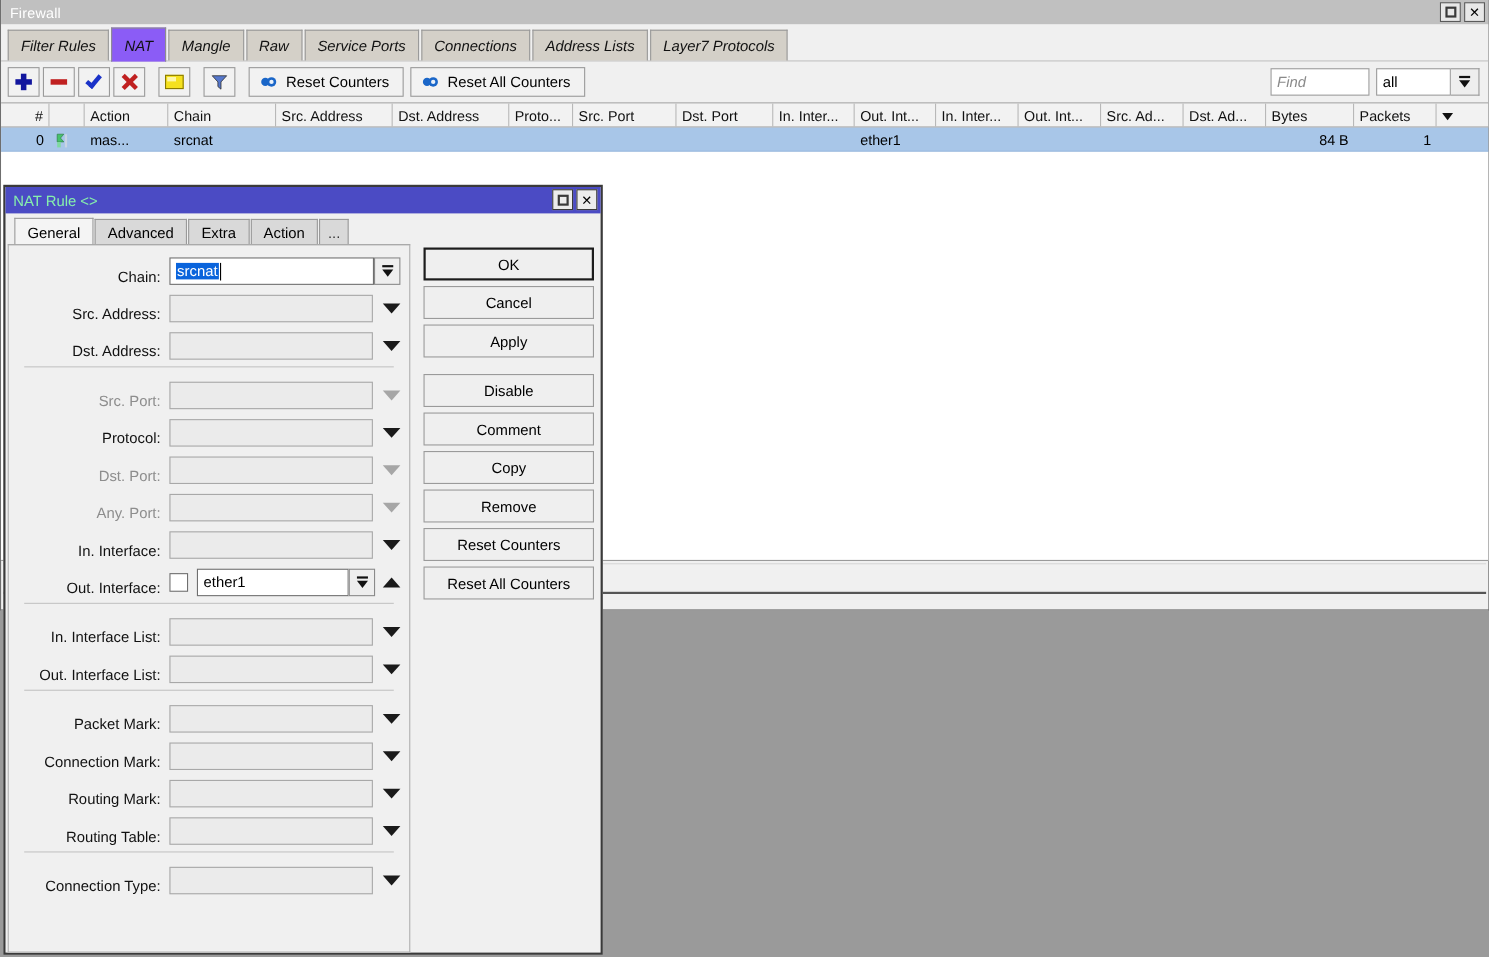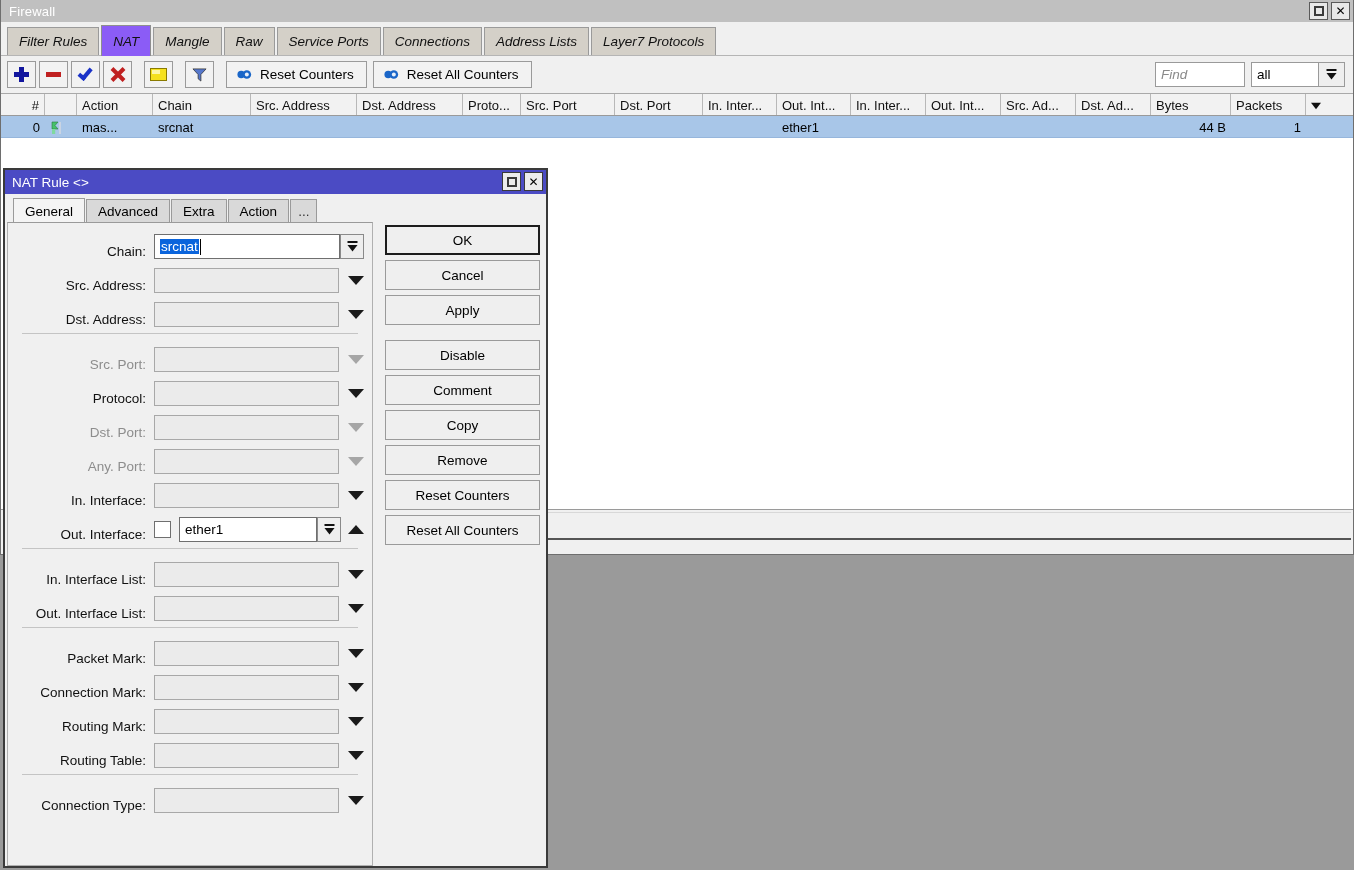--- a/index.html
+++ b/index.html
@@ -264,21 +264,21 @@
   #dlg-titlebar {
     height: 24px;
     background: #4b4bc4;
     display: flex;
     align-items: center;
     padding-left: 7px;
     position: relative;
     flex: none;
   }
   #dlg-title {
-    color: #ffffff;
+    color: #86efac;
     font-size: 13.5px;
   }
   .dlg-btns {
     position: absolute;
     right: 3px; top: 2px;
     display: flex; gap: 3px;
   }
   .dlg-btn {
     width: 19px; height: 19px;
     background: #ececec;
@@ -566,21 +566,21 @@
       <div class="td" style="width:106px"></div>
       <div class="td" style="width:58px"></div>
       <div class="td" style="width:94px"></div>
       <div class="td" style="width:88px"></div>
       <div class="td" style="width:74px"></div>
       <div class="td" style="width:74px">ether1</div>
       <div class="td" style="width:75px"></div>
       <div class="td" style="width:75px"></div>
       <div class="td" style="width:75px"></div>
       <div class="td" style="width:75px"></div>
-      <div class="td num" style="width:80px">44 B</div>
+      <div class="td num" style="width:80px">84 B</div>
       <div class="td num" style="width:75px">1</div>
       <div class="td" style="width:20px"></div>
     </div>
 
     <div id="list-body"></div>
   </div>
 
   <div id="fw-statusbar"></div>
 </div>
 

